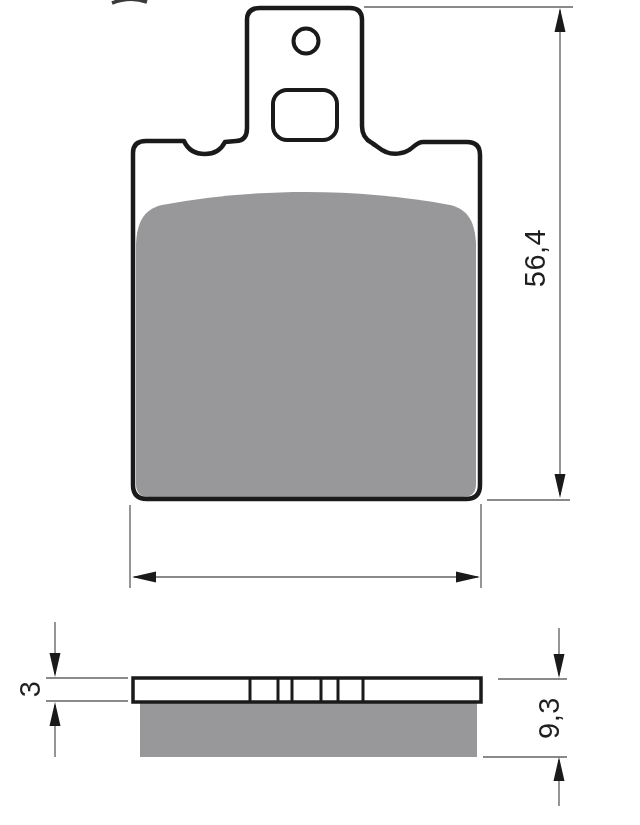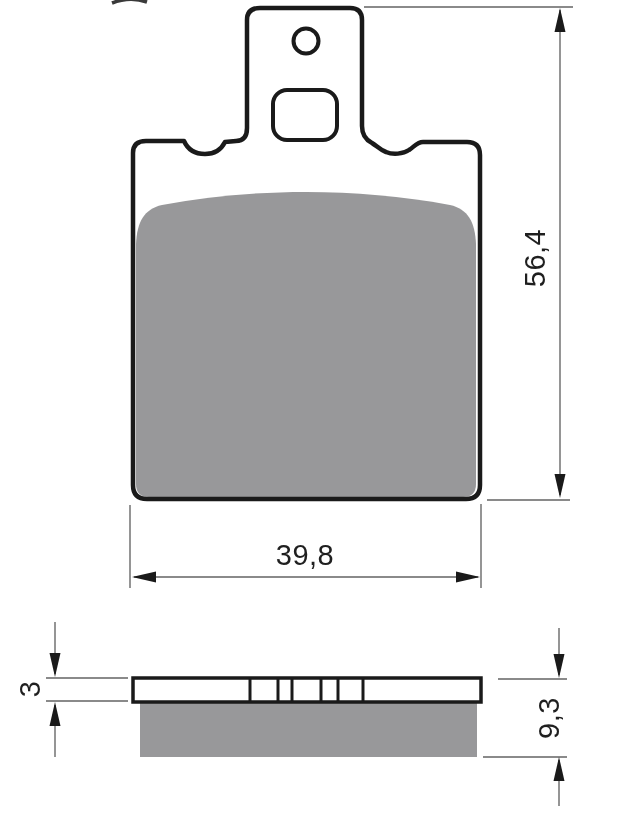--- a/index.html
+++ b/index.html
@@ -122,21 +122,20 @@
     <g>
       <line class="thin" x1="498" y1="679" x2="567" y2="679"></line>
       <line class="thin" x1="483" y1="757" x2="567" y2="757"></line>
       <line class="thin" x1="559" y1="628" x2="559" y2="675"></line>
       <polygon class="arrow" points="559,678 553.5,654 564.5,654"></polygon>
       <line class="thin" x1="559" y1="760" x2="559" y2="806"></line>
       <polygon class="arrow" points="559,757 553.5,781 564.5,781"></polygon>
     </g>
   </svg>
 
-  <div class="dim-label" style="left:235px;top:540px;width:140px;height:32px;">39,8</div>
 
   <div class="dim-label rot" style="left:476px;top:242px;width:120px;height:32px;">56,4</div>
 
   <div class="dim-label rot" style="left:0px;top:674px;width:60px;height:30px;">3</div>
 
   <div class="dim-label rot" style="left:509px;top:703px;width:80px;height:30px;">9,3</div>
 
 </div>
 
 </body></html>

